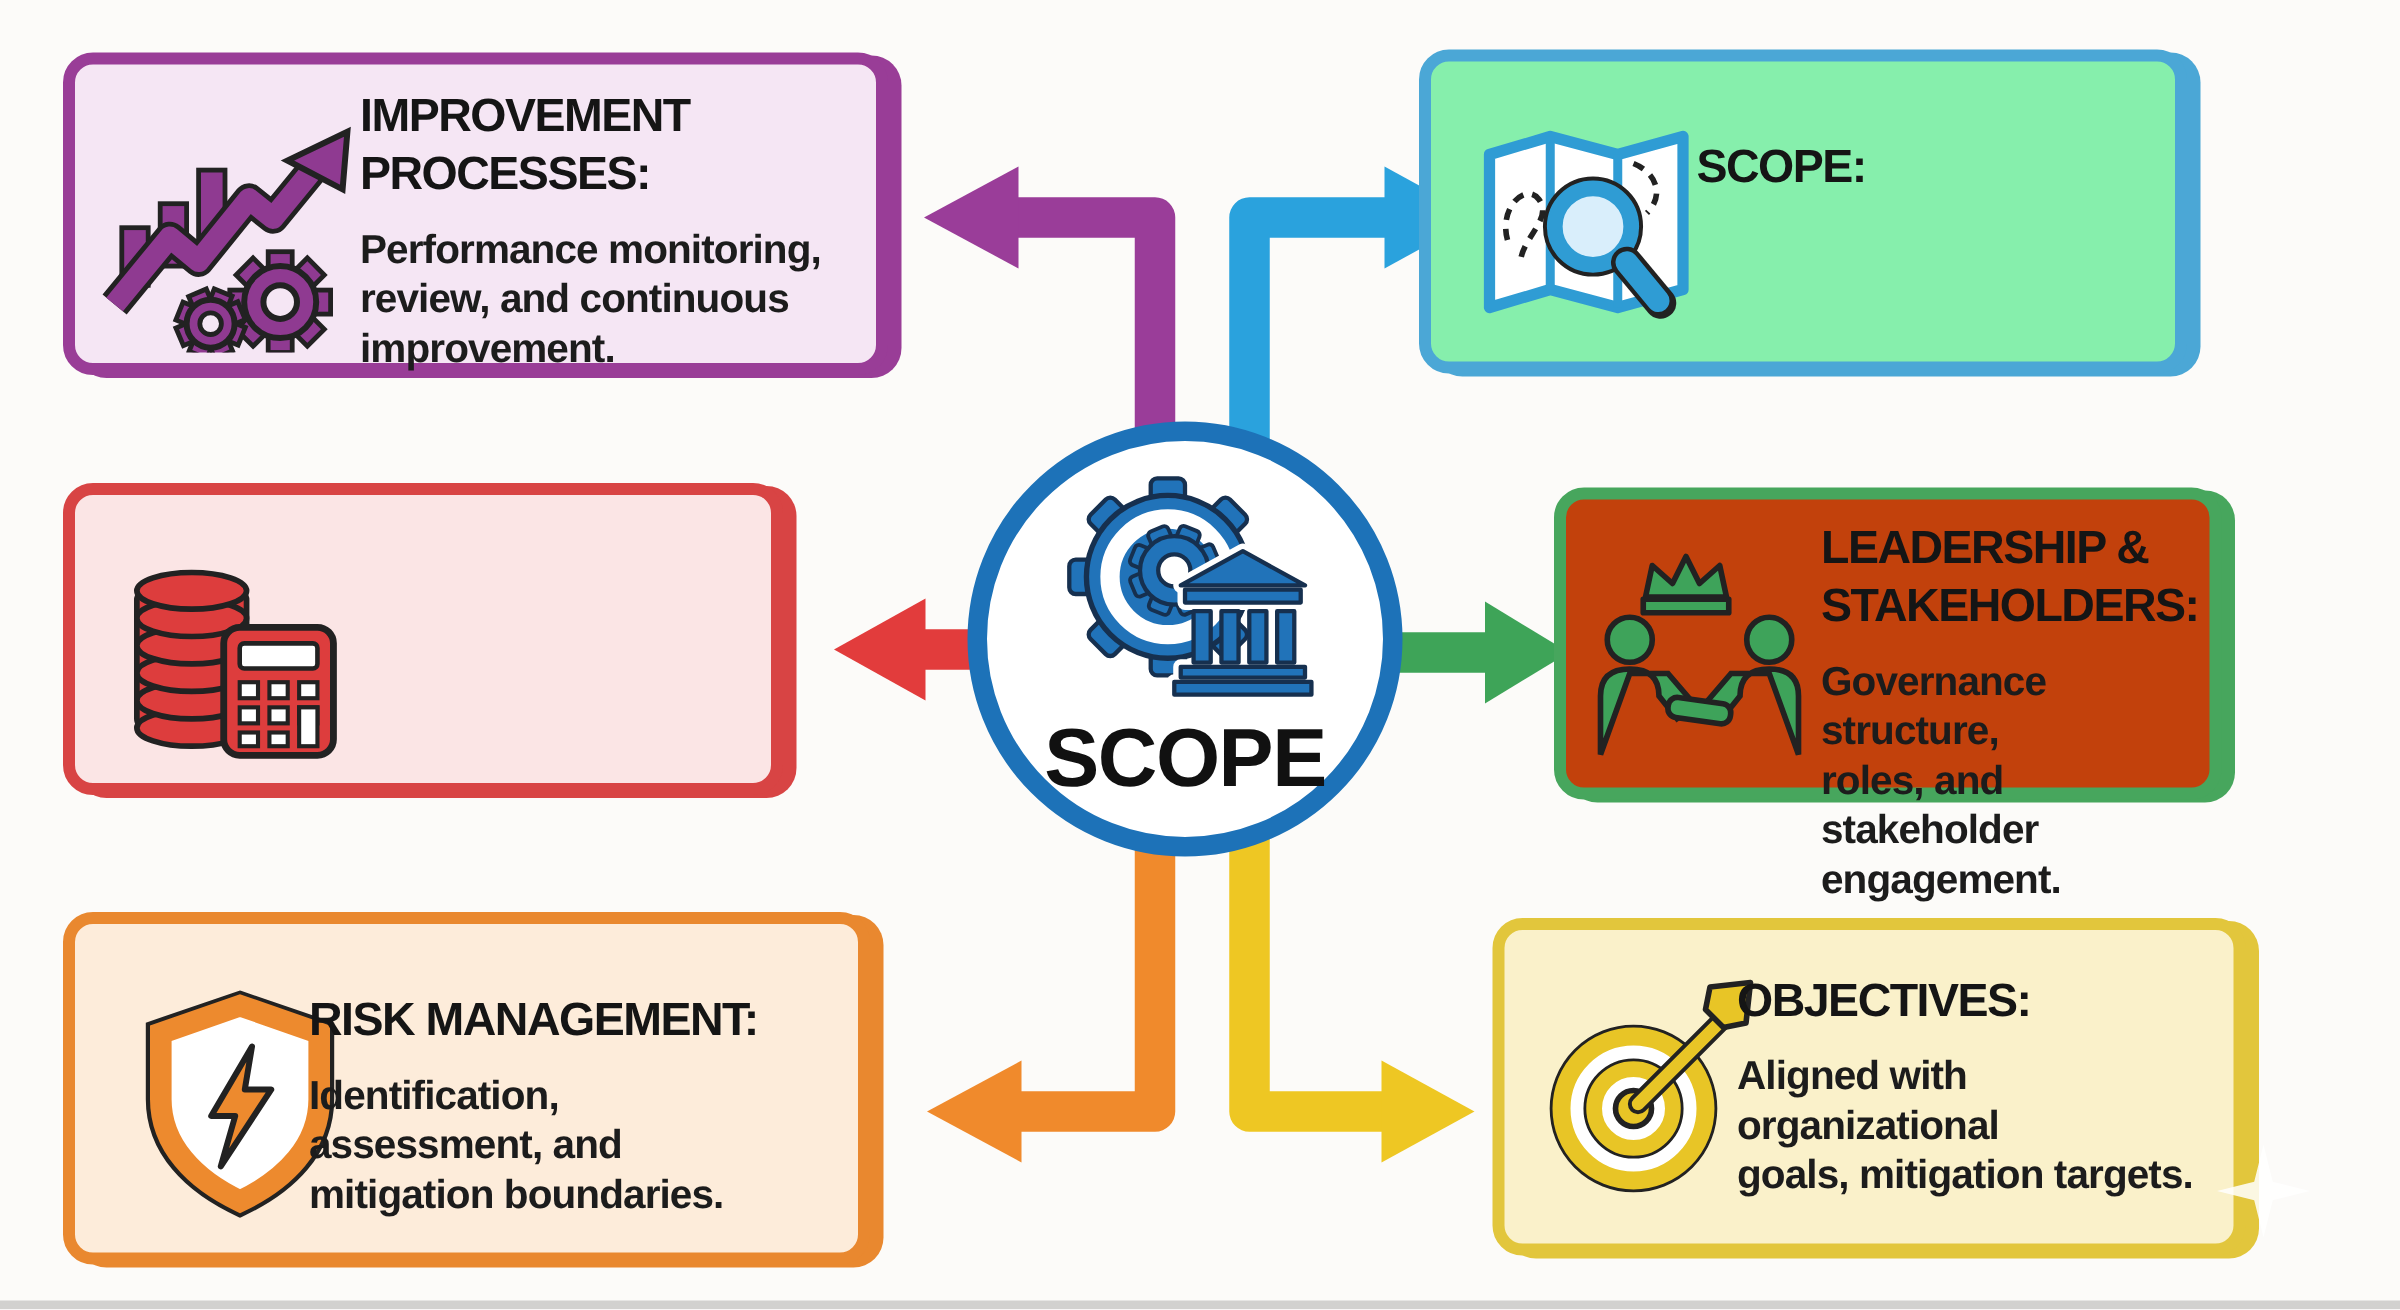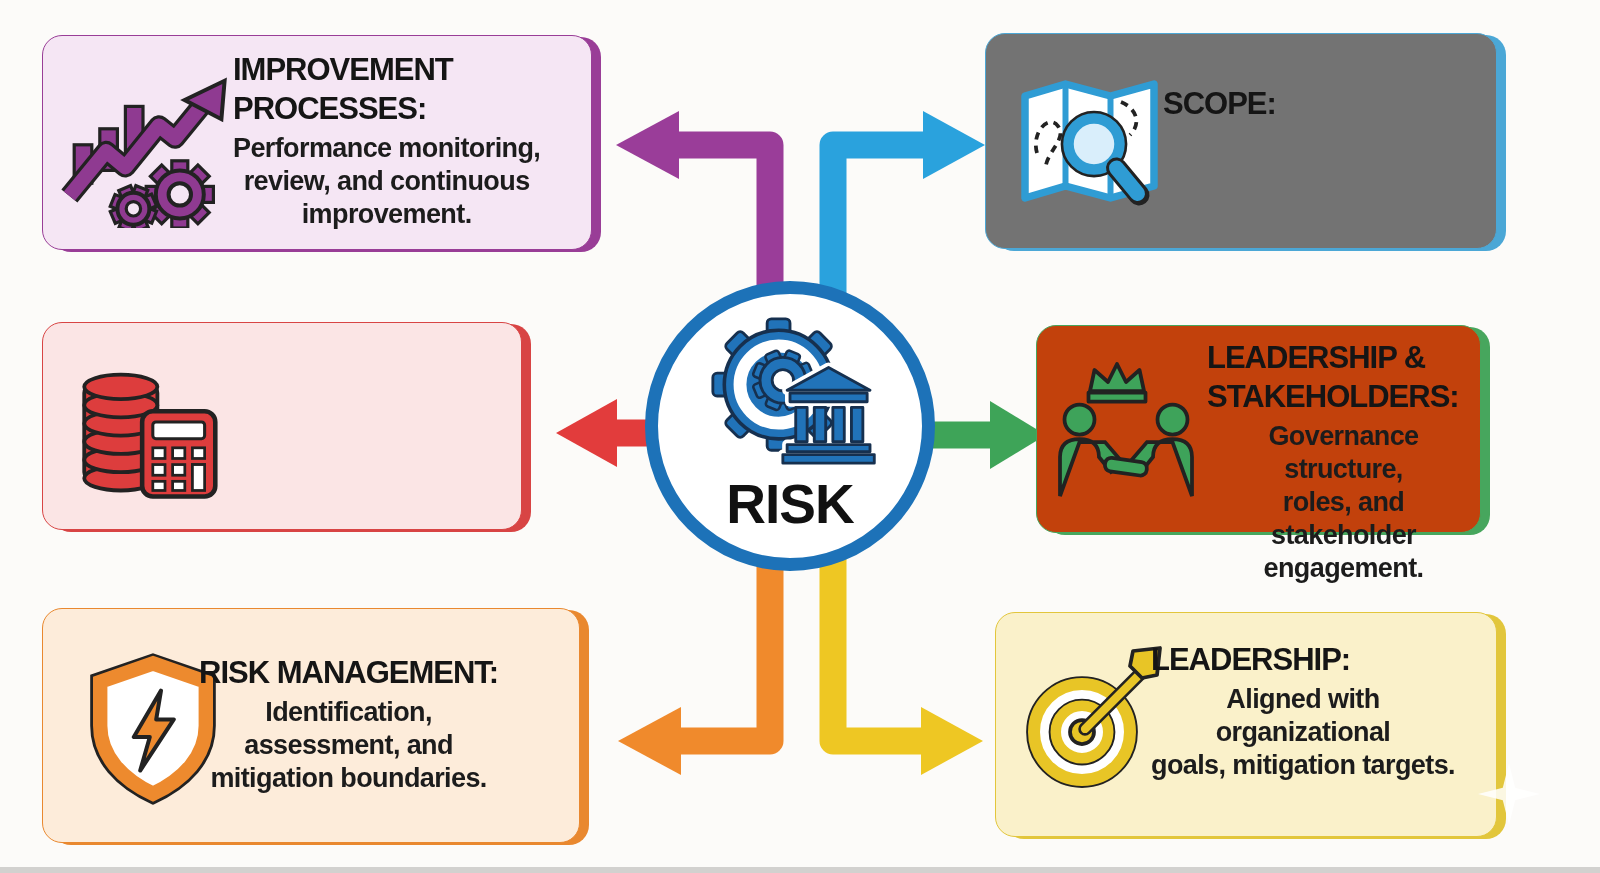--- a/index.html
+++ b/index.html
@@ -5,31 +5,31 @@
   html,body{margin:0;padding:0;}
   .canvas{
     position:relative;width:1600px;height:873px;overflow:hidden;
     background:#fcfbf9;
     font-family:"Liberation Sans", sans-serif;
   }
   .bottom-strip{position:absolute;left:0;bottom:0;width:100%;height:6px;background:#d2d1cf;}
   .arrow-layer{position:absolute;left:0;top:0;z-index:1;}
   .panel{
     position:absolute;box-sizing:border-box;z-index:2;
-    border:1px solid #c2410c;border-radius:20px;
+    border:8px solid #c2410c;border-radius:20px;
   }
   .icon{position:absolute;display:block;}
   .panel .text{position:absolute;}
   .title{
     font-weight:700;color:#151515;font-size:31px;line-height:39px;
     letter-spacing:-1px;white-space:pre-line;
   }
   .body{
     font-weight:700;color:#1c1c1c;font-size:27px;line-height:33px;
-    letter-spacing:-0.6px;white-space:pre-line;margin-top:4px;text-align:center;
+    letter-spacing:-0.6px;white-space:pre-line;margin-top:15px;
   }
   .samp-circle{
     position:absolute;left:645px;top:281px;width:290px;height:290px;z-index:3;
     background:#ffffff;border:13px solid #1d72b8;border-radius:50%;
     box-sizing:border-box;display:flex;flex-direction:column;align-items:center;
   }
   .samp-label{
     font-weight:700;font-size:55px;letter-spacing:-1px;color:#111;
     margin-top:2px;
   }
@@ -110,21 +110,21 @@
     </span>
     <div class="text" style="left:190px;top:14px;">
       <div class="title">IMPROVEMENT
 PROCESSES:</div>
       <div class="body">Performance monitoring,
 review, and continuous
 improvement.</div>
     </div>
   </div>
 
-  <div class="panel" style="left: 985px; top: 33px; width: 512px; height: 216px; background: #737373; border-color: rgb(75, 167, 214); box-shadow: rgb(75, 167, 214) 9px 2px 0px;">
+  <div class="panel" style="left: 946px; top: 33px; width: 512px; height: 216px; background: #86efac; border-color: rgb(75, 167, 214); box-shadow: rgb(75, 167, 214) 9px 2px 0px;">
     <span class="icon" style="left: 30px; top: 40px; color: rgb(47, 156, 212); --fill: #d5ecf7;">
       <svg width="150" height="140" viewBox="0 0 100 92">
         <polygon points="6,14 33,6 63,14 92,6 92,74 63,82 33,74 6,82" fill="#ffffff" stroke="currentColor" stroke-width="5" stroke-linejoin="round"></polygon>
         <line x1="33" y1="6" x2="33" y2="74" stroke="currentColor" stroke-width="4"></line>
         <line x1="63" y1="14" x2="63" y2="82" stroke="currentColor" stroke-width="4"></line>
         <path d="M14,52 C10,38 22,26 28,34 C34,42 22,50 20,60" fill="none" stroke="#222" stroke-width="2.5" stroke-dasharray="5 4"></path>
         <path d="M70,18 C80,22 84,32 76,40" fill="none" stroke="#222" stroke-width="2.5" stroke-dasharray="5 4"></path>
         <circle cx="52" cy="46" r="21" fill="#d9eefb" stroke="#222" stroke-width="2.5"></circle>
         <circle cx="52" cy="46" r="17" fill="none" stroke="currentColor" stroke-width="7"></circle>
         <line x1="67" y1="62" x2="82" y2="80" stroke="#222" stroke-width="14" stroke-linecap="round"></line>
@@ -213,21 +213,21 @@
         <circle cx="44" cy="58" r="32" fill="none" stroke="currentColor" stroke-width="8"></circle>
         <circle cx="44" cy="58" r="21" fill="none" stroke="#222" stroke-width="2.5"></circle>
         <circle cx="44" cy="58" r="17.5" fill="none" stroke="currentColor" stroke-width="7"></circle>
         <circle cx="44" cy="58" r="8" fill="currentColor" stroke="#222" stroke-width="2.5"></circle>
         <line x1="90" y1="12" x2="46" y2="56" stroke="#222" stroke-width="9" stroke-linecap="round"></line>
         <line x1="90" y1="12" x2="46" y2="56" stroke="currentColor" stroke-width="5.5" stroke-linecap="round"></line>
         <polygon points="78,4 96,2 94,20 84,22 76,14" fill="currentColor" stroke="#222" stroke-width="2.5" stroke-linejoin="round"></polygon>
       </svg>
     </span>
     <div class="text" style="left:155px;top:27px;">
-      <div class="title">LEADERSHIP:</div>
+      <div class="title">OBJECTIVES:</div>
       <div class="body">Aligned with
 organizational
 goals, mitigation targets.</div>
     </div>
   </div>
 
   <div class="samp-circle" style="border-color: rgb(29, 114, 184);">
     <span class="icon" style="position: static; margin-top: 22px; color: rgb(33, 115, 185);">
       <svg width="172" height="150" viewBox="0 0 120 105">
         <g>
@@ -259,18 +259,18 @@
           <rect x="60" y="54" width="54" height="6"></rect>
           <rect x="64" y="64" width="8" height="24"></rect>
           <rect x="77" y="64" width="8" height="24"></rect>
           <rect x="90" y="64" width="8" height="24"></rect>
           <rect x="103" y="64" width="8" height="24"></rect>
           <rect x="58" y="90" width="58" height="5"></rect>
           <rect x="55" y="97" width="64" height="6"></rect>
         </g>
       </svg>
     </span>
-    <div class="samp-label">RISK</div>
+    <div class="samp-label">SCOPE</div>
   </div>
 
   <div class="sparkle"></div>
   <div class="bottom-strip"></div>
 </div>
 
 </body></html>

